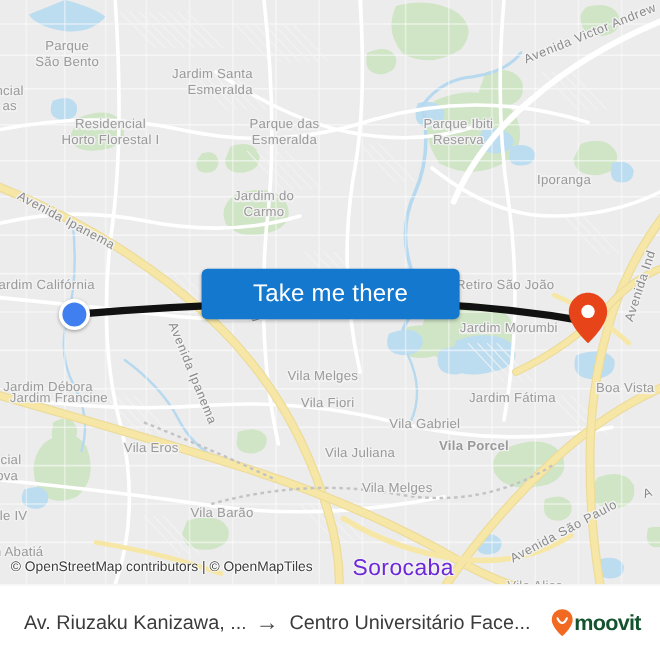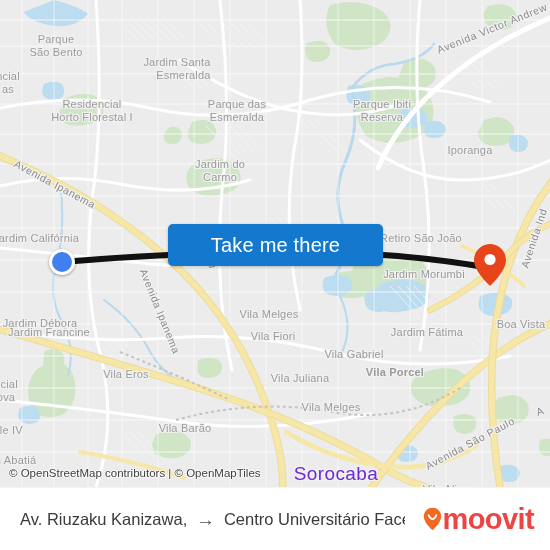--- a/index.html
+++ b/index.html
@@ -105,23 +105,23 @@
   }
   .footer-arrow {
     font-size: 19px;
     color: #4a4a4a;
     line-height: 1;
     flex: 0 0 auto;
   }
   .footer-spacer { flex: 1 1 auto; }
   .brand { display: flex; align-items: center; gap: 1px; flex: 0 0 auto; }
   .brand-word {
-    font-size: 29px;
+    font-size: 18px;
     font-weight: bold;
-    color: #ef4444;
+    color: #14532d;
     letter-spacing: -.6px;
     line-height: 1;
   }
 </style>
 </head>
 <body>
 
 <div id="app">
 
   <div class="map">

